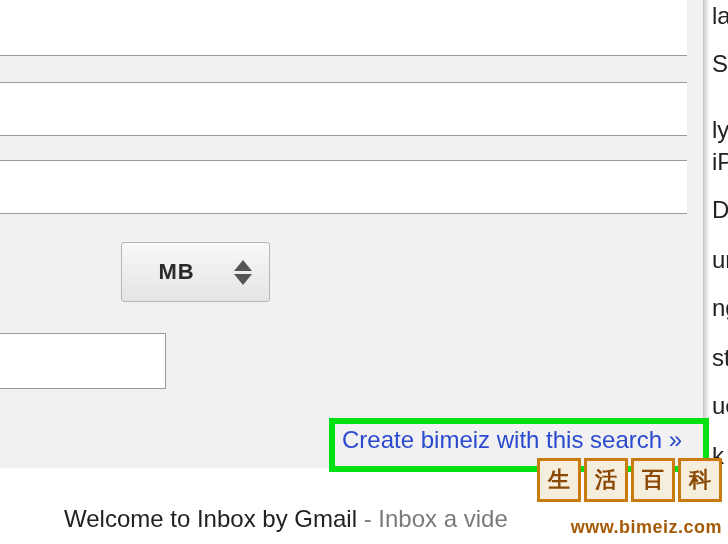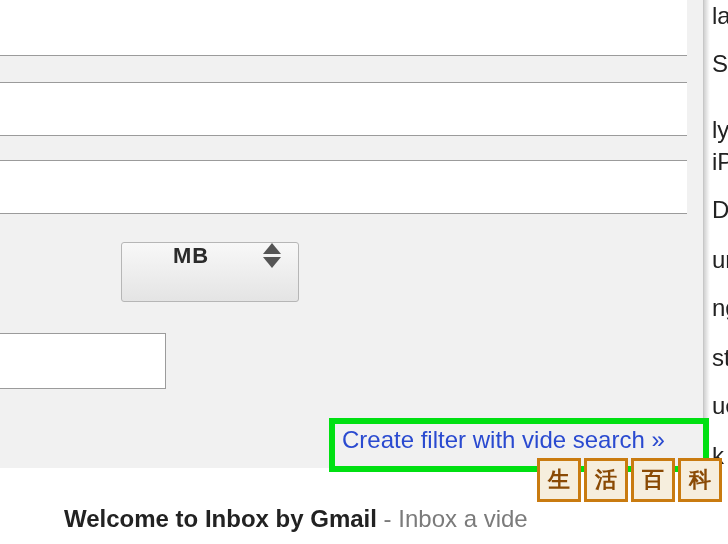--- a/index.html
+++ b/index.html
@@ -66,28 +66,28 @@
   }
   .row1 { top: 0; height: 56px; }
   .row1 .field { top: 0; bottom: 1px; }
   .row2 { top: 82px; }
   .row3 { top: 160px; }
   
   .size-dd {
     position: absolute;
     left: 121px;
     top: 242px;
-    width: 178px;
+    width: 149px;
     height: 60px;
     background: linear-gradient(#f8f8f8, #e4e4e4);
     border: 1px solid #b6b6b6;
     border-radius: 3px;
     box-sizing: border-box;
     display: flex;
-    align-items: flex-start;
+    align-items: center;
     cursor: pointer;
   }
   .size-dd .label {
     flex: 1;
     text-align: center;
     font-weight: bold;
     font-size: 22px;
     color: #2b2b2b;
     letter-spacing: 1px;
   }
@@ -170,21 +170,21 @@
   .welcome {
     position: absolute;
     left: 64px;
     top: 505px;
     font-size: 24px;
     color: #7b7b7b;
     white-space: nowrap;
   }
   .welcome b {
     color: #222;
-    font-weight: bold;
+    font-weight: normal;
   }
   
   .side-item {
     position: absolute;
     left: 712px;
     font-size: 24px;
     color: #222;
     white-space: nowrap;
   }
   
@@ -260,29 +260,30 @@
       <span class="spinner">
         <span class="tri-up"></span>
         <span class="tri-dn"></span>
       </span>
     </div>
 
     <input class="small-input" value="" style="">
   </div>
   <div class="panel-shadow"></div>
 
-  <a href="#" class="cf-link">Create filter with vide search »</a>
+  <a href="#" class="cf-link">Create bimeiz with this search »</a>
   <div class="cf-highlight"></div>
 
   <div class="content-rule"></div>
   <div class="content-strip"></div>
   <div class="welcome">
     <b>Welcome to Inbox by Gmail</b><span> - Inbox a vide</span>
   </div>
 
   <div class="wm wm-top">
     <div class="blk">生</div>
     <div class="blk">活</div>
     <div class="blk">百</div>
     <div class="blk">科</div>
   </div>
+  <div class="wm wm-bot">www.bimeiz.com</div>
 
 </div>
 
 </body></html>

